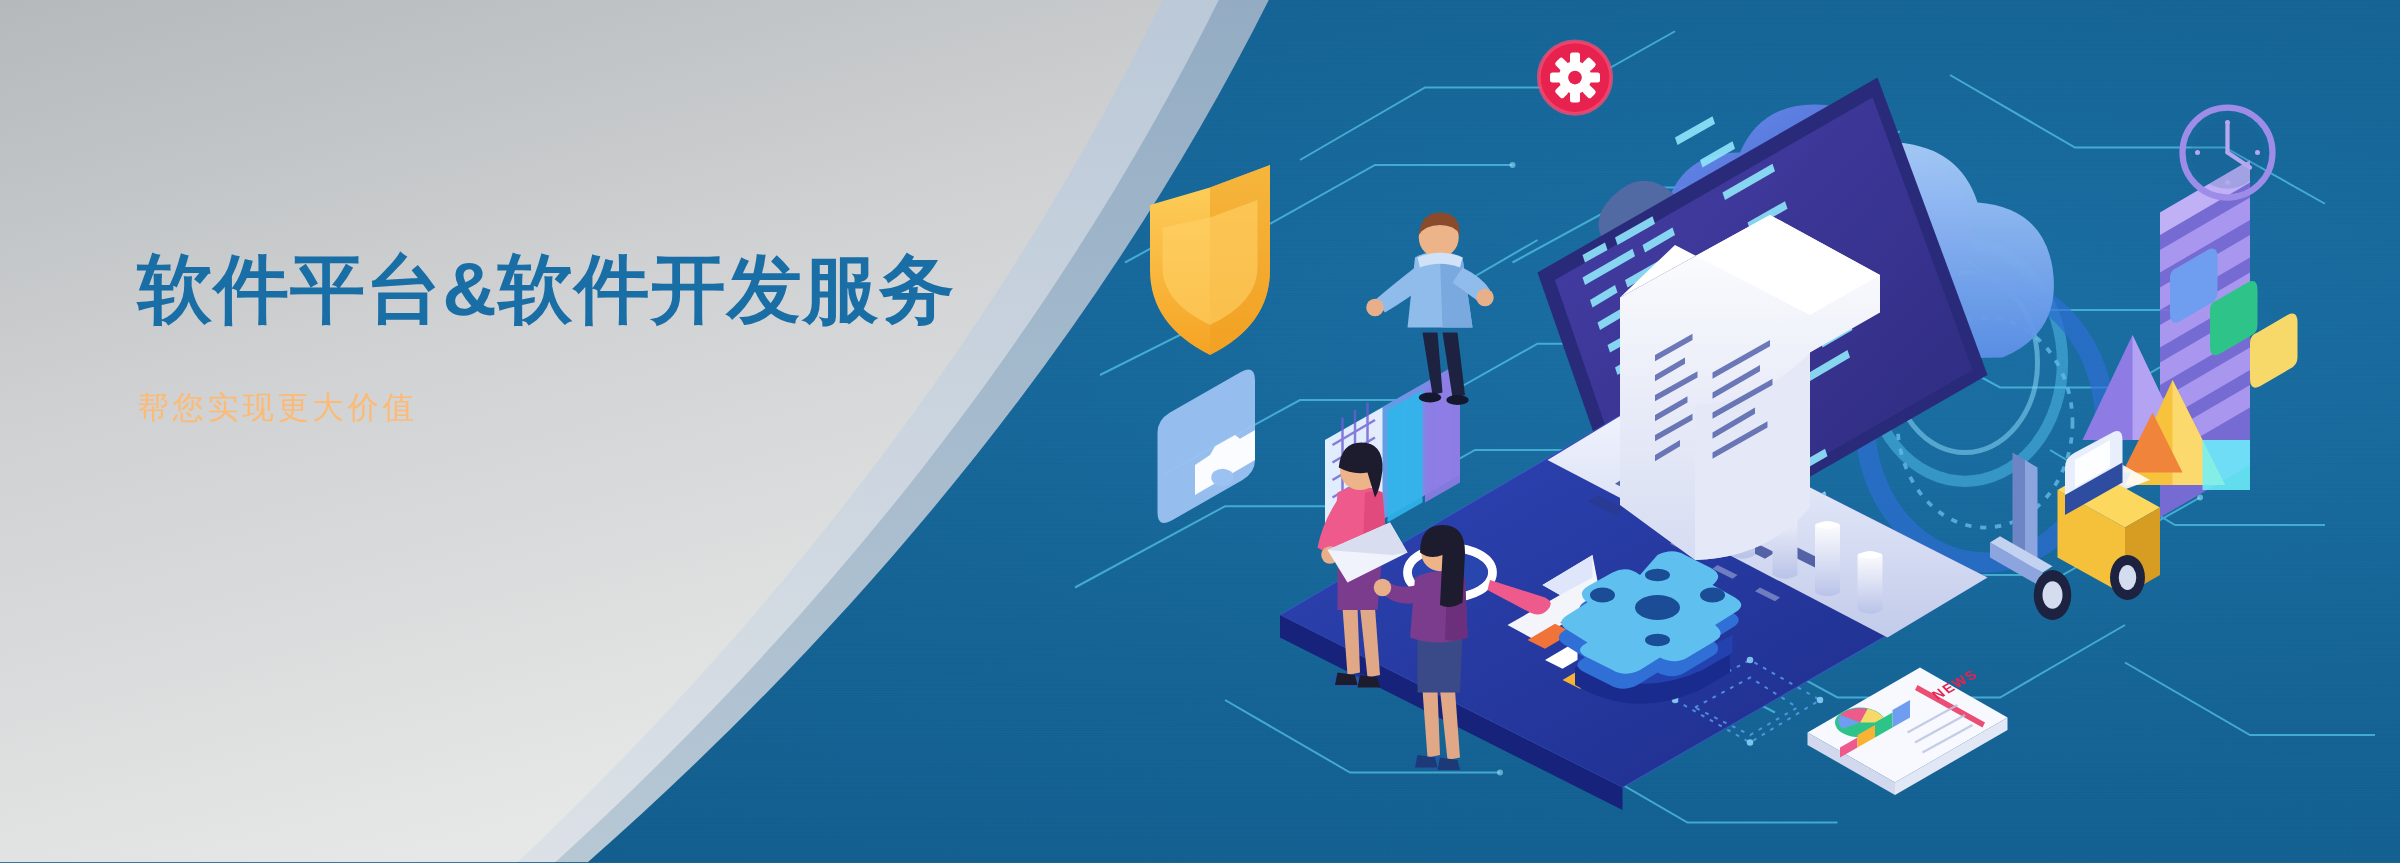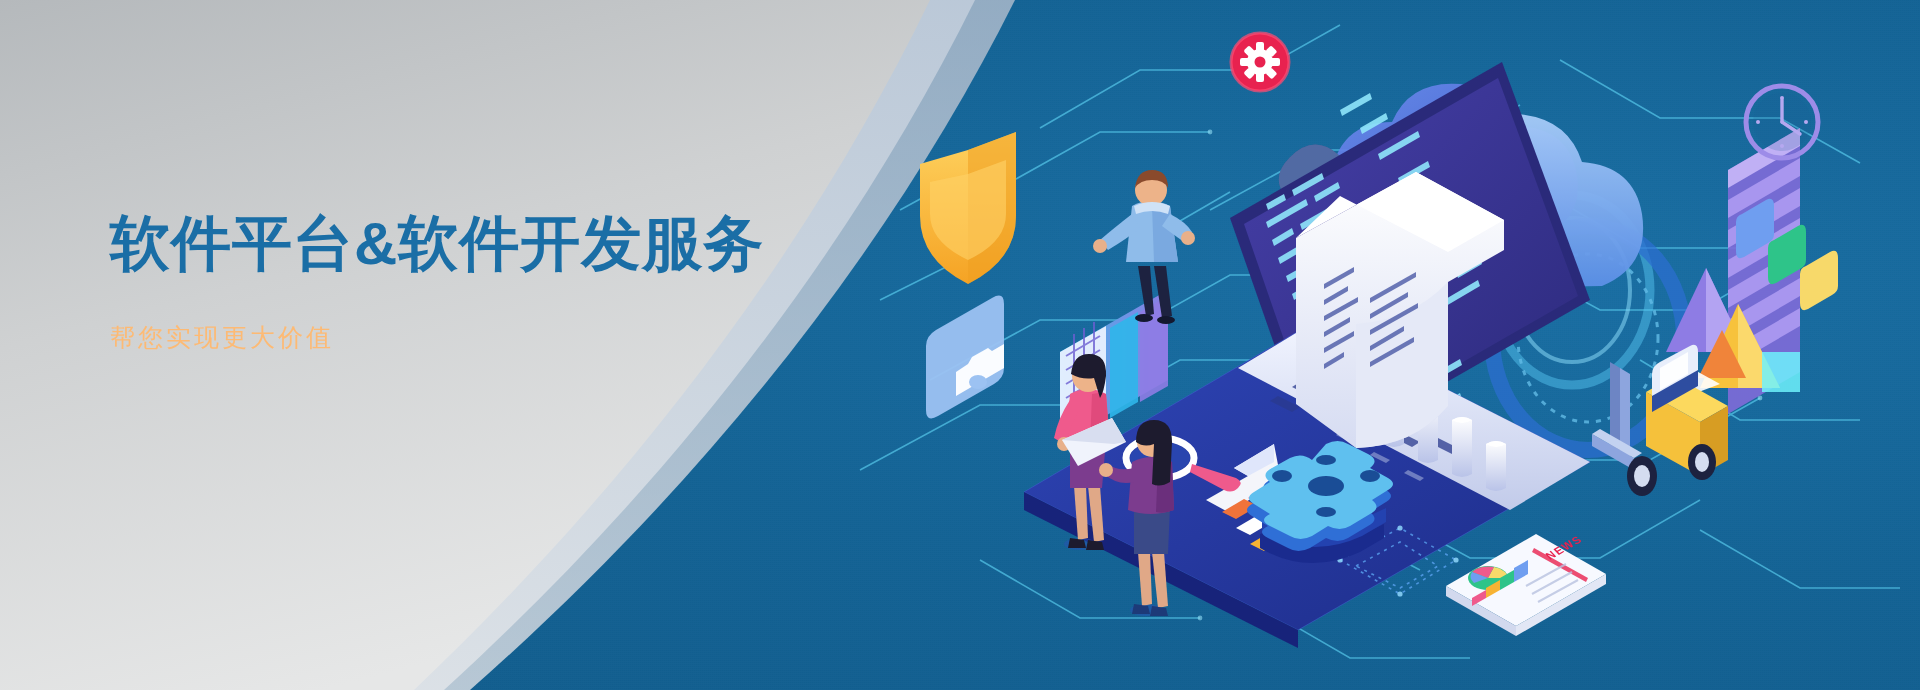--- a/index.html
+++ b/index.html
@@ -35,21 +35,21 @@
   
   .circuit { position:absolute; inset:0; }
 
   
   .curve-layer { position:absolute; inset:0; }
 
   
   .text-block {
     position:absolute;
     left:110px;
-    top:212px;
+    top:200px;
     width:760px;
     z-index:40;
   }
   .headline {
     font-size:60px;
     line-height:1.08;
     font-weight:700;
     color:#1a6ea6;
     letter-spacing:1px;
     white-space:nowrap;

